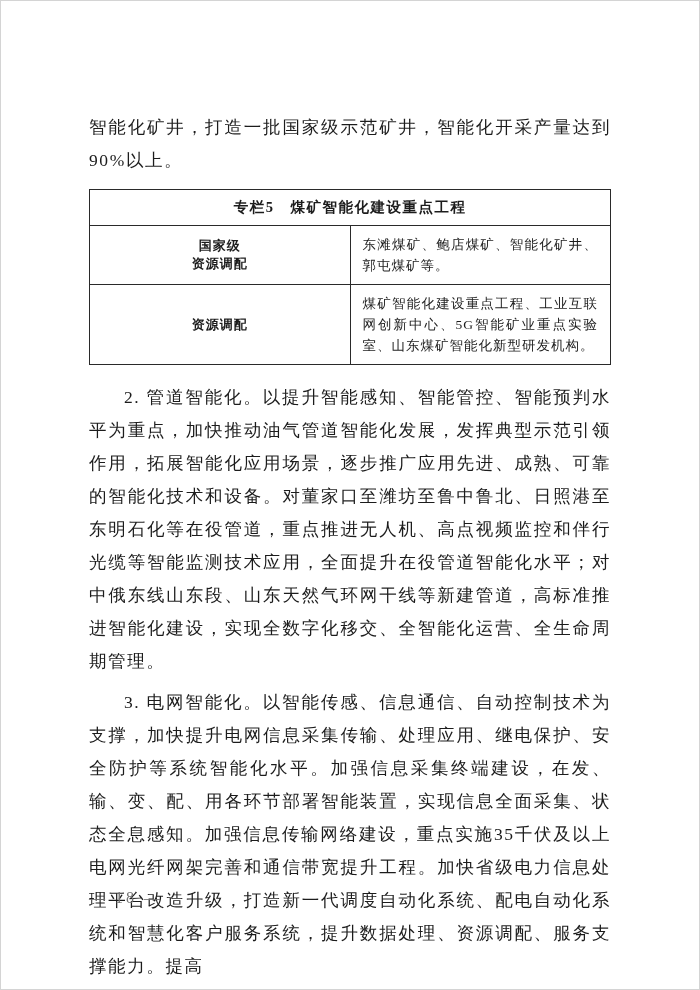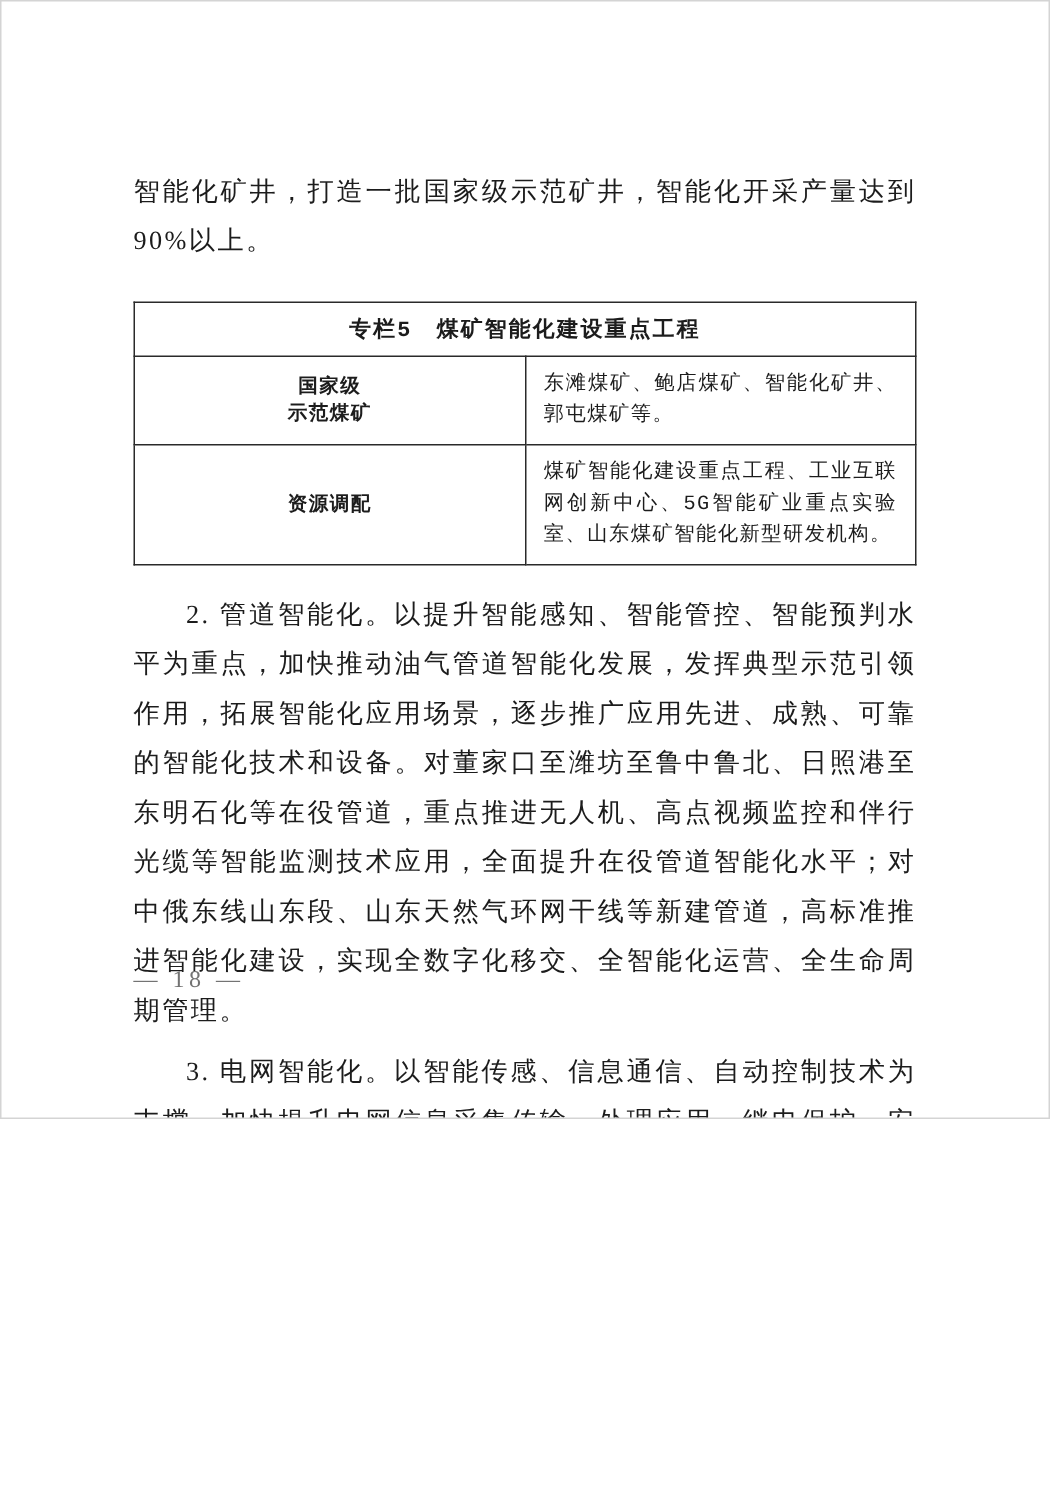--- a/index.html
+++ b/index.html
@@ -3,21 +3,21 @@
 <meta charset="utf-8">
 <style>
   html, body {
     margin: 0;
     padding: 0;
     background: #ffffff;
   }
   .page {
     position: relative;
     width: 700px;
-    height: 746px;
+    height: 990px;
     background: #ffffff;
     border: 1px solid #d4d4d4;
     box-sizing: border-box;
     font-family: "Liberation Serif", "DejaVu Serif", serif;
     color: #1c1c1c;
     overflow: hidden;
   }
   .content {
     position: absolute;
     left: 88px;
@@ -31,23 +31,22 @@
     letter-spacing: 1.6px;
     text-align: justify;
     text-justify: inter-character;
   }
   p.indent {
     text-indent: 2em;
   }
   table.box-table {
     width: 100%;
     border-collapse: collapse;
-    margin: 24px 0 16px 0;
+    margin: 12px 0 16px 0;
     table-layout: fixed;
-    font-family: Liberation Mono, monospace;
   }
   table.box-table td {
     border: 1.5px solid #2a2a2a;
     vertical-align: middle;
   }
   td.box-title {
     text-align: center;
     font-weight: bold;
     font-size: 14.5px;
     letter-spacing: 1.5px;
@@ -88,21 +87,21 @@
 
     <p class="body-text">智能化矿井，打造一批国家级示范矿井，智能化开采产量达到90%以上。</p>
 
     <table class="box-table">
       <tbody>
         <tr>
           <td colspan="2" class="box-title">专栏5　煤矿智能化建设重点工程</td>
         </tr>
         <tr>
           <td class="box-label">国家级
-示范煤矿</td>
+资源调配</td>
           <td class="box-content">东滩煤矿、鲍店煤矿、智能化矿井、郭屯煤矿等。</td>
         </tr>
         <tr>
           <td class="box-label">资源调配</td>
           <td class="box-content">煤矿智能化建设重点工程、工业互联网创新中心、5G智能矿业重点实验室、山东煤矿智能化新型研发机构。</td>
         </tr>
       </tbody>
     </table>
 
     <p class="body-text indent">2. 管道智能化。以提升智能感知、智能管控、智能预判水平为重点，加快推动油气管道智能化发展，发挥典型示范引领作用，拓展智能化应用场景，逐步推广应用先进、成熟、可靠的智能化技术和设备。对董家口至潍坊至鲁中鲁北、日照港至东明石化等在役管道，重点推进无人机、高点视频监控和伴行光缆等智能监测技术应用，全面提升在役管道智能化水平；对中俄东线山东段、山东天然气环网干线等新建管道，高标准推进智能化建设，实现全数字化移交、全智能化运营、全生命周期管理。</p>

